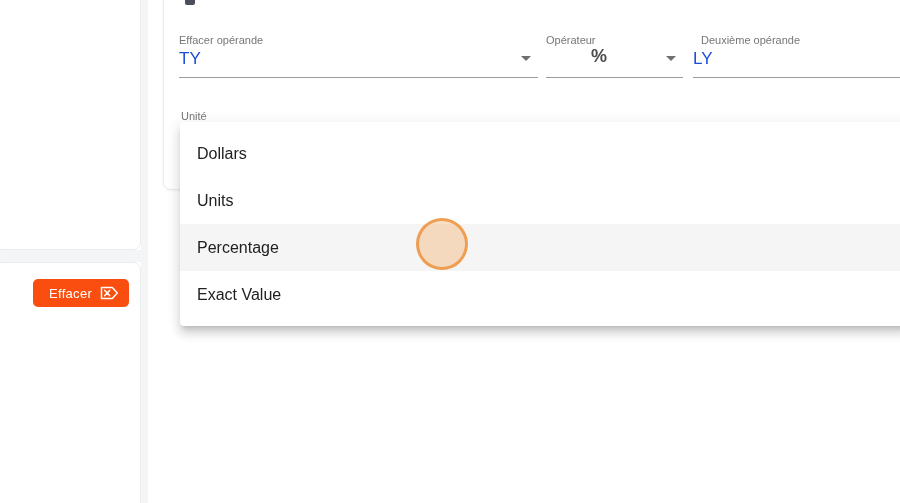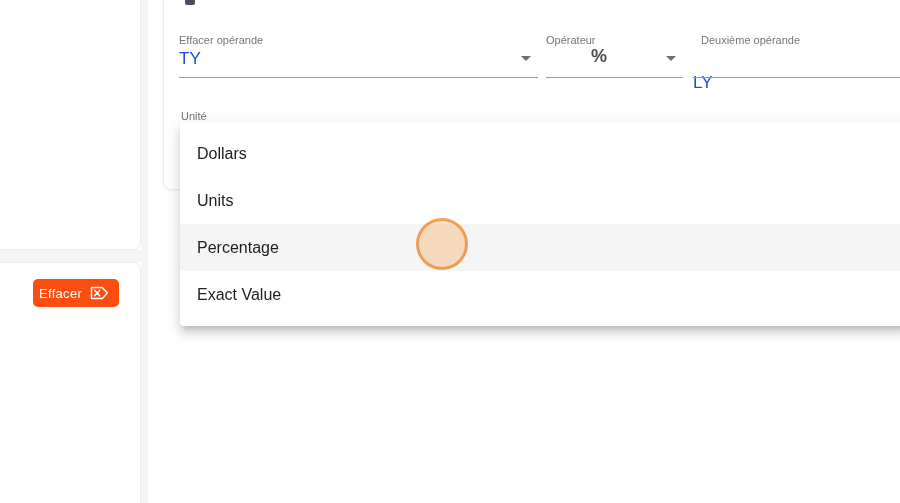--- a/index.html
+++ b/index.html
@@ -21,21 +21,21 @@
   }
   .panel-bottom {
     position:absolute; left:-6px; top:262px; width:147px; height:252px;
     background:#fff; border:1px solid #ececec; border-radius:8px;
   }
 
   
   .clear-btn {
     position:absolute; left:33px; top:279px; height:28px;
     display:flex; align-items:center; gap:8px;
-    padding:0 10px 0 6px;
+    padding:0 10px 0 16px;
     background:#f94e0f; color:#fff;
     border:none; border-radius:5px;
     font-family:"Liberation Sans", sans-serif;
     font-size:13px; letter-spacing:0.3px;
     cursor:pointer;
   }
   .clear-btn svg { display:block; }
 
   
   .form-card {
@@ -107,21 +107,21 @@
 <div class="fld-value" style="left:179px; top:49px;">TY</div>
 <span class="dd-arrow" style="left:521px; top:56px;"></span>
 <div class="underline" style="left:179px; top:77px; width:359px;"></div>
 
 <div class="fld-label" style="left:546px; top:34px;text-align:center;">Opérateur</div>
 <div class="operator-value" style="left:591px; top:46px;">%</div>
 <span class="dd-arrow" style="left:666px; top:56px;"></span>
 <div class="underline" style="left:546px; top:77px; width:137px;"></div>
 
 <div class="fld-label" style="left:693px; top:34px;padding-left:8px;">Deuxième opérande</div>
-<div class="fld-value" style="left:693px; top:49px;margin-top:24px;">LY</div>
+<div class="fld-value" style="left:693px; top:49px;">LY</div>
 <div class="underline" style="left:693px; top:77px; width:207px;"></div>
 
 <div class="fld-label" style="left:181px; top:110px;">Unité</div>
 
 <div class="menu">
   <div class="menu-item">Dollars</div>
   <div class="menu-item">Units</div>
   <div class="menu-item highlighted">Percentage</div>
   <div class="menu-item">Exact Value</div>
 </div>

